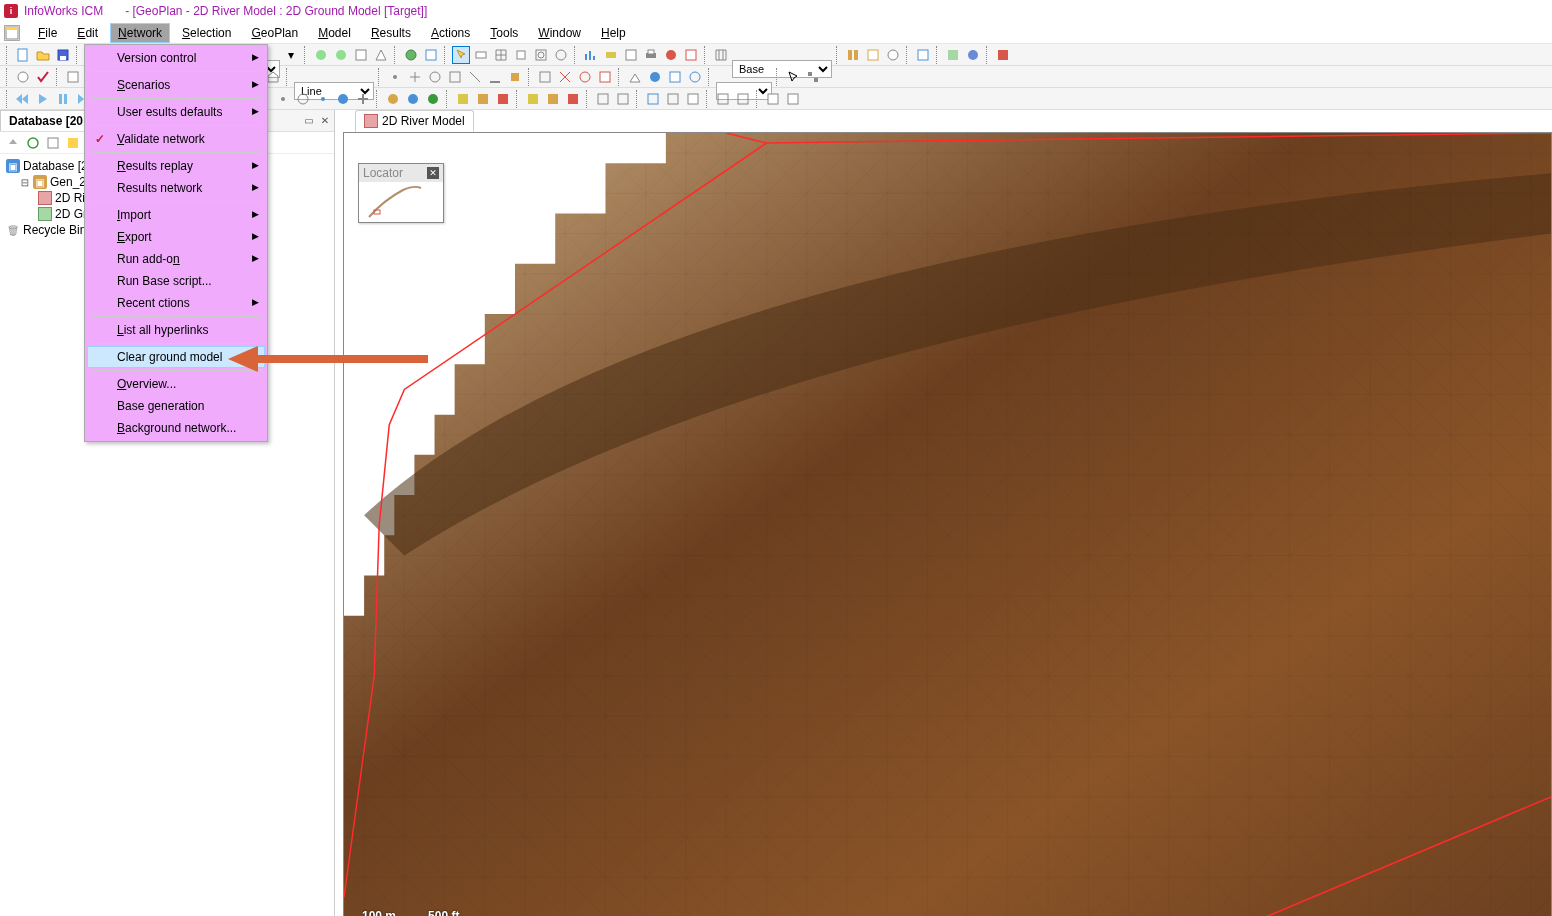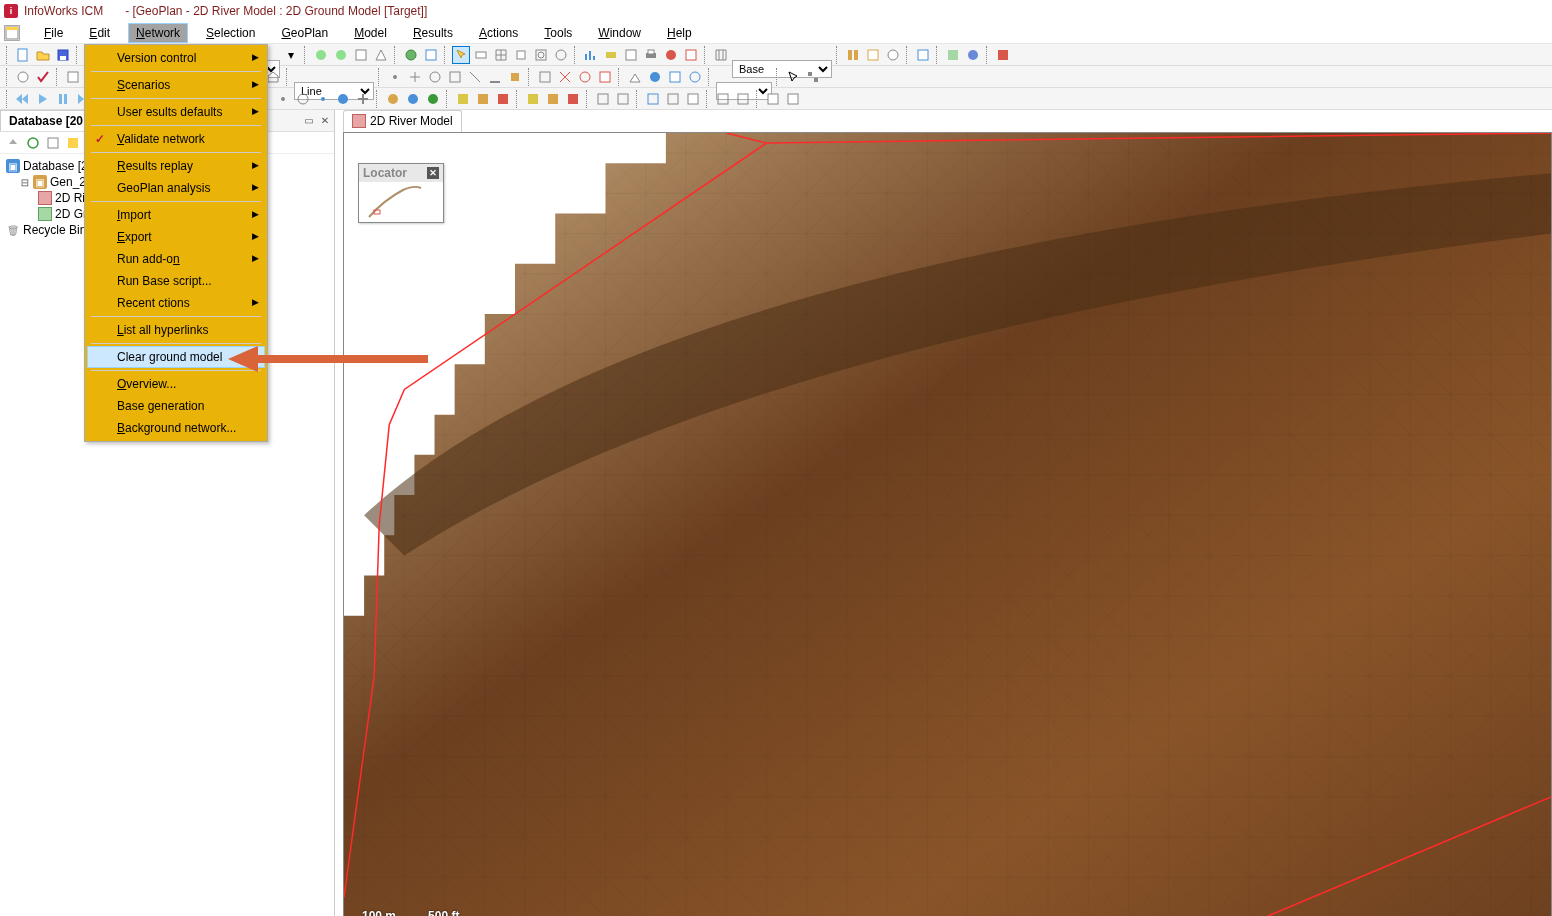--- a/index.html
+++ b/index.html
@@ -1,22 +1,22 @@
 <!DOCTYPE html>
 <html><head>
 <meta charset="utf-8">
 <style>
 * { margin: 0; padding: 0; box-sizing: border-box; font-family: 'Segoe UI', Tahoma, sans-serif; font-size: 12px; }
 body { width: 1552px; height: 916px; background: #fff; overflow: hidden; position: relative; }
 
 .titlebar { height: 22px; background: #fff; display: flex; align-items: center; padding-left: 4px; gap: 6px; }
 .title-icon { width: 14px; height: 14px; background: #c41e3a; border-radius: 2px; display:flex; align-items:center; justify-content:center; color:#fff; font-size:9px; font-weight:bold;}
-.titlebar .title-text { font-size: 12px; color: #7f1d1d; }
-
-.menubar { height: 22px; background: #fff; display: flex; align-items: center; padding-left: 4px; gap: 10px; border-bottom: 1px solid #e8e8e8; }
+.titlebar .title-text { font-size: 12px; color: #a21caf; }
+
+.menubar { height: 22px; background: #fff; display: flex; align-items: center; padding-left: 4px; gap: 4px; border-bottom: 1px solid #e8e8e8; }
 .menu-icon { width: 16px; height: 16px; background: #fff; border: 1px solid #aaa; margin-right: 6px; display:flex;align-items:center;justify-content:center;}
 .menu-item { padding: 3px 8px; cursor: default; }
 .menu-item.active { background: #a3a3a3; border: 1px solid #99d1ff; padding: 2px 7px; }
 .menu-item u { text-decoration: underline; }
 
 .toolbar { height: 22px; background: #f5f5f5; border-bottom: 1px solid #ddd; display: flex; align-items: center; padding: 0 4px; gap: 2px; }
 .tb-btn { width: 18px; height: 18px; display:inline-flex; align-items:center; justify-content:center; cursor:default; border:1px solid transparent; }
 .tb-btn.active { border: 1px solid #0078d4; background: #cce8ff; }
 .tb-sep { width: 4px; height: 18px; border-left: 1px dotted #888; margin: 0 2px; }
 .tb-combo { height: 18px; font-size: 11px; border: 1px solid #aaa; background: #fff; padding: 0 2px; margin-top: 28px; }
@@ -39,33 +39,33 @@
 .tree-toggle { width:10px; text-align:center; color:#555; font-size:10px;}
 .tree-icon { width:14px; height:14px; display:inline-flex; align-items:center; justify-content:center; font-size:10px;}
 .tree-icon.db { background:#4a90d9; color:#fff; border-radius:2px; }
 .tree-icon.folder { background:#d4a04a; color:#fff; border-radius:2px;}
 .tree-icon.model-red { background:#e8a5a5; border:1px solid #c06060;}
 .tree-icon.model-grn { background:#a5d8a5; border:1px solid #60a060;}
 .tree-icon.bin { color:#888; }
 
 .geoplan { flex:1; position:relative; background:#fff; overflow:hidden; }
 .gp-tabbar { position:absolute; top:0; left:8px; height:22px; display:flex; align-items:flex-end; z-index:5;}
-.gp-tab { background:#fff; border:1px solid #ccc; border-bottom:1px solid #fff; border-radius:3px 3px 0 0; padding:3px 8px; display:flex; align-items:center; gap:4px;}
+.gp-tab { background:#fff; border:1px solid #ccc; border-bottom:1px solid #fff; border-radius:3px 3px 0 0; padding:3px 8px; display:flex; align-items:center; gap:4px;margin-left:12px;}
 .gp-tab-icon { width:14px;height:14px;background:#e8a5a5;border:1px solid #c06060;}
 .gp-canvas { position:absolute; top:22px; left:8px; right:0; bottom:0; border:1px solid #888; overflow:hidden;}
 .terrain { position:absolute; inset:0; }
 .ruler { position:absolute; bottom:12px; left:12px; display:flex; gap:20px; color:#fff; font-weight:bold; font-size:12px; text-shadow: 0 0 2px #000;}
 .ruler span { border-bottom:2px solid #fff; padding: 0 6px;}
 
 .locator { position:absolute; top:30px; left:14px; width:86px; background:#f5f5f5; border:1px solid #888; z-index:10; box-shadow:1px 1px 2px rgba(0,0,0,0.2);}
-.locator-title { background:#e8e8e8; padding:2px 4px; display:flex; justify-content:space-between; align-items:center; font-size:11px; color:#888;font-weight:bold;}
+.locator-title { background:#e8e8e8; padding:2px 4px; display:flex; justify-content:space-between; align-items:center; font-size:11px; color:#888;}
 .locator-close { background:#555; color:#fff; width:12px;height:12px;display:flex;align-items:center;justify-content:center;font-size:9px;}
 .locator-body { height:40px; background:#fff; position:relative;}
 
-.dropdown { position:absolute; top:44px; left:84px; width:184px; background:#eab308; border:1px solid #aaa; box-shadow:2px 2px 4px rgba(0,0,0,0.25); z-index:100; padding:2px;}
+.dropdown { position:absolute; top:44px; left:84px; width:184px; background:#f0abfc; border:1px solid #aaa; box-shadow:2px 2px 4px rgba(0,0,0,0.25); z-index:100; padding:2px;}
 .dd-item { padding:4px 26px 4px 30px; position:relative; cursor:default; }
 .dd-item.hover { background:#cce8ff; border:1px solid #99d1ff; padding:3px 25px 3px 29px;}
 .dd-item .arrow { position:absolute; right:6px; top:5px; font-size:9px;}
 .dd-item .check { position:absolute; left:8px; top:4px; color:#c41e3a; font-weight:bold;}
 .dd-sep { height:1px; background:#ccc; margin:2px 4px; }
 
 .annotation-arrow { position:absolute; top:344px; left:228px; z-index:200; pointer-events:none;}
 
 .ico { width:14px;height:14px; }
 </style>
@@ -769,21 +769,21 @@
 <div class="dropdown">
   <div class="dd-item"><span>Version control</span><span class="arrow">▶</span></div>
   <div class="dd-sep"></div>
   <div class="dd-item"><u>S</u>cenarios<span class="arrow">▶</span></div>
   <div class="dd-sep"></div>
   <div class="dd-item"><span>User esults defaults</span><span class="arrow">▶</span></div>
   <div class="dd-sep"></div>
   <div class="dd-item"><span class="check">✓</span><u>V</u>alidate network</div>
   <div class="dd-sep"></div>
   <div class="dd-item"><u>R</u>esults replay<span class="arrow">▶</span></div>
-  <div class="dd-item"><span>GeoPlan analysis</span><span class="arrow">▶</span></div>
+  <div class="dd-item"><span>Results network</span><span class="arrow">▶</span></div>
   <div class="dd-sep"></div>
   <div class="dd-item"><u>I</u>mport<span class="arrow">▶</span></div>
   <div class="dd-item"><u>E</u>xport<span class="arrow">▶</span></div>
   <div class="dd-item">Run add-o<u>n</u><span class="arrow">▶</span></div>
   <div class="dd-item"><span>Run Base script...</span></div>
   <div class="dd-item"><span>Recent ctions</span><span class="arrow">▶</span></div>
   <div class="dd-sep"></div>
   <div class="dd-item"><u>L</u>ist all hyperlinks</div>
   <div class="dd-sep"></div>
   <div class="dd-item hover"><span>Clear ground model</span></div>

